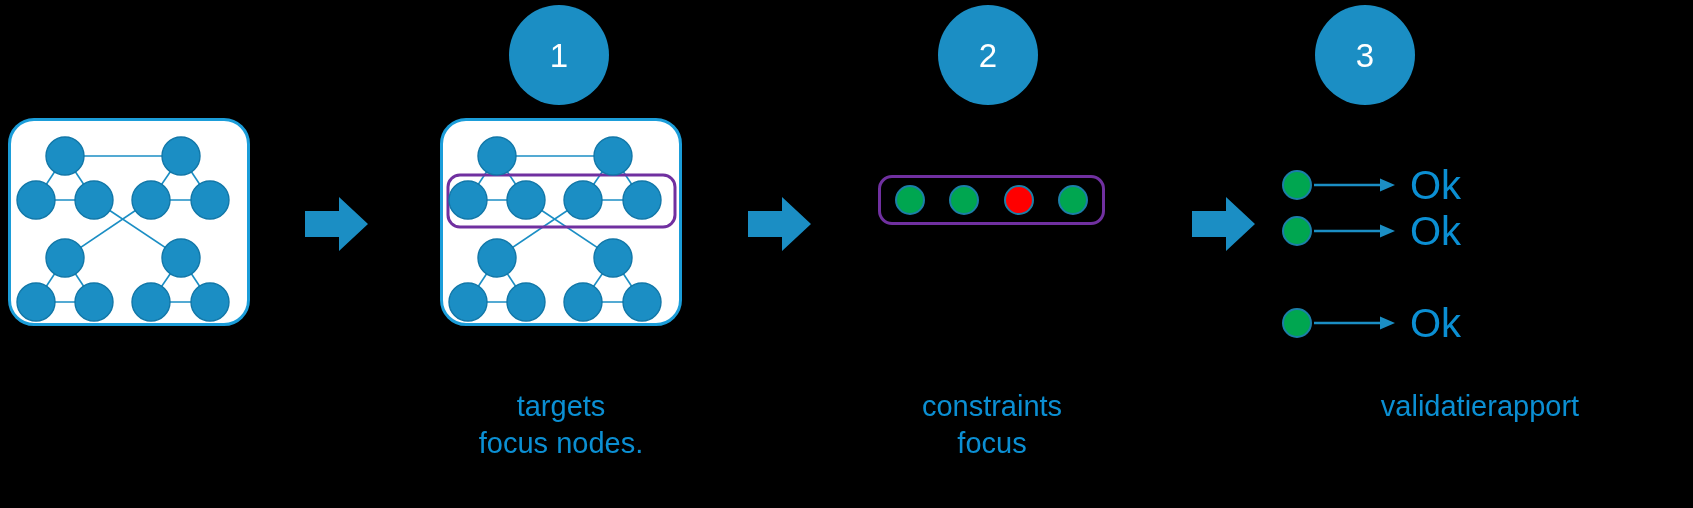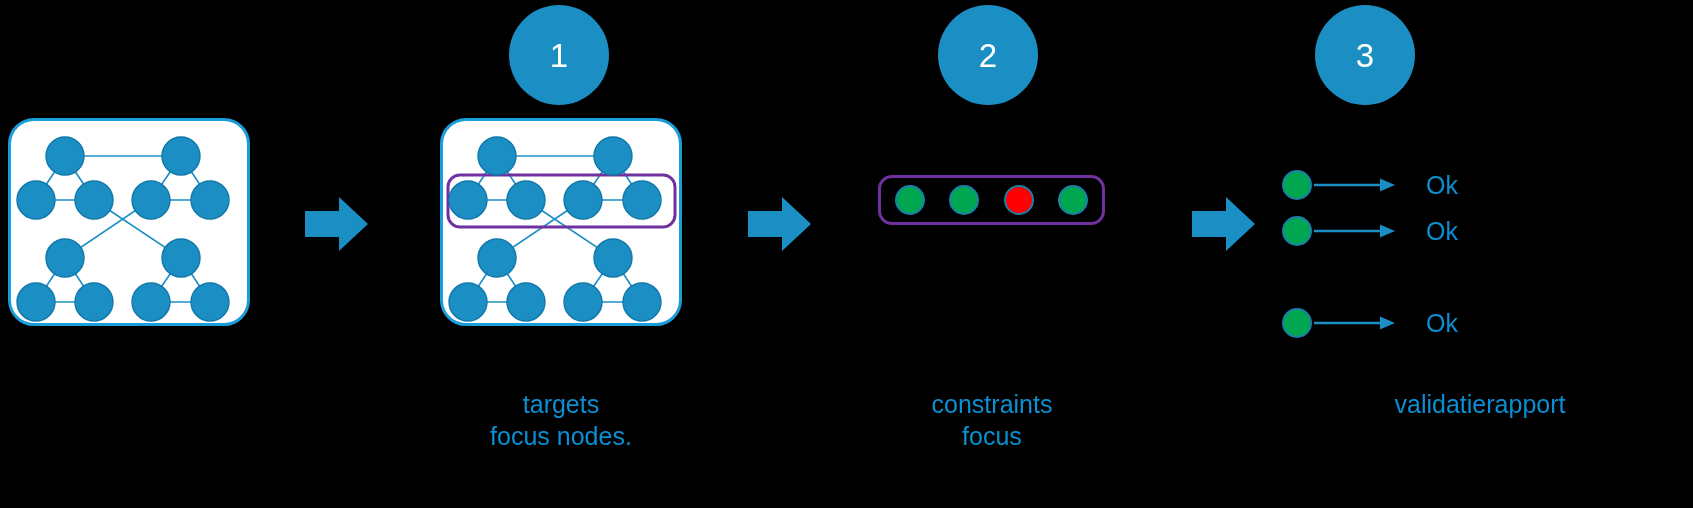--- a/index.html
+++ b/index.html
@@ -59,31 +59,31 @@
   .report-row{
     position:absolute;
     display:flex;
     align-items:center;
     height:34px;
   }
   .report-row .dot{flex:0 0 auto;}
   .row-arrow{margin-left:2px;}
   .report-label{
     color:#0b8fd3;
-    font-size:25px;
+    font-size:40px;
     line-height:1;
-    margin-left:30px;
+    margin-left:14px;
     white-space:nowrap;
   }
 
   
   .caption{
     position:absolute;
     color:#0b8fd3;
-    font-size:25px;
+    font-size:29px;
     line-height:1.28;
     text-align:center;
     white-space:pre-line;
   }
 </style>
 </head>
 <body>
 
 <div class="step-badge" style="left:509px;top:5px;">
   <span>1</span>

